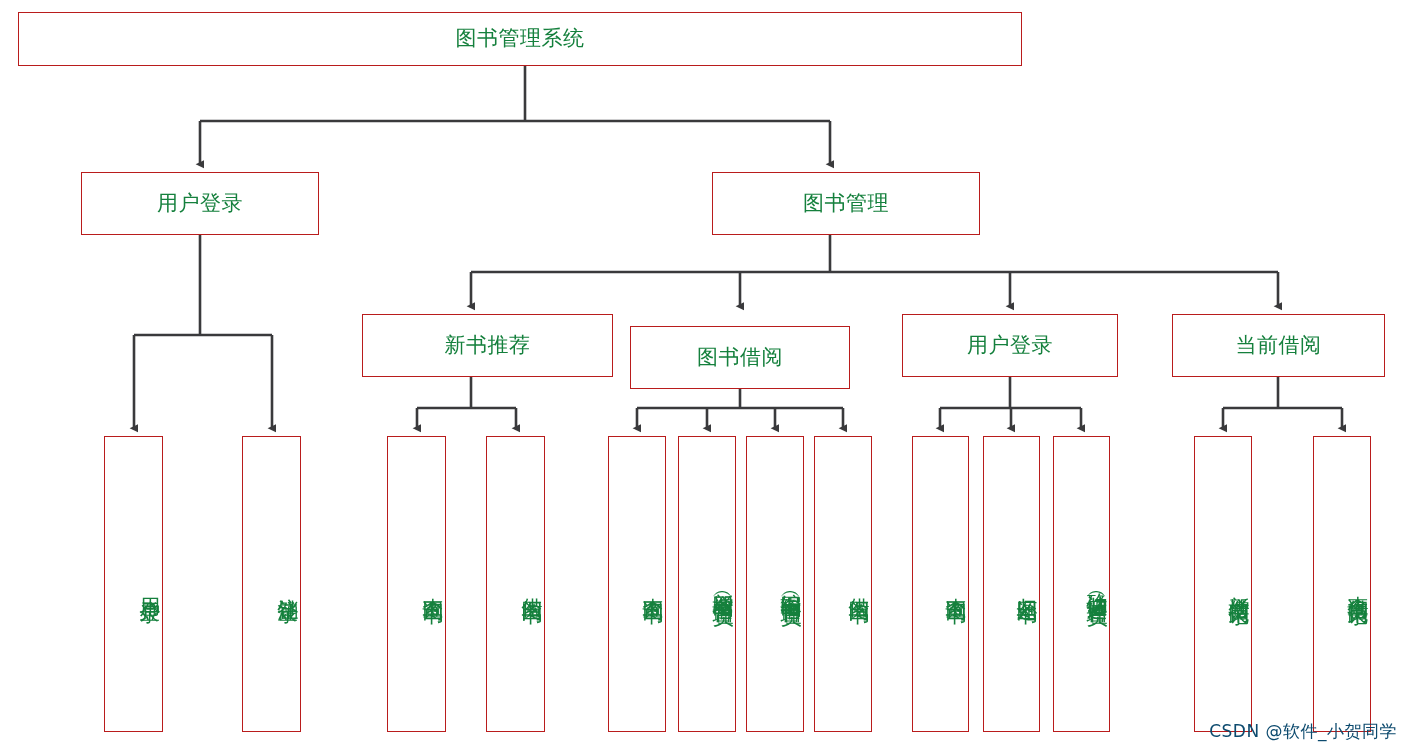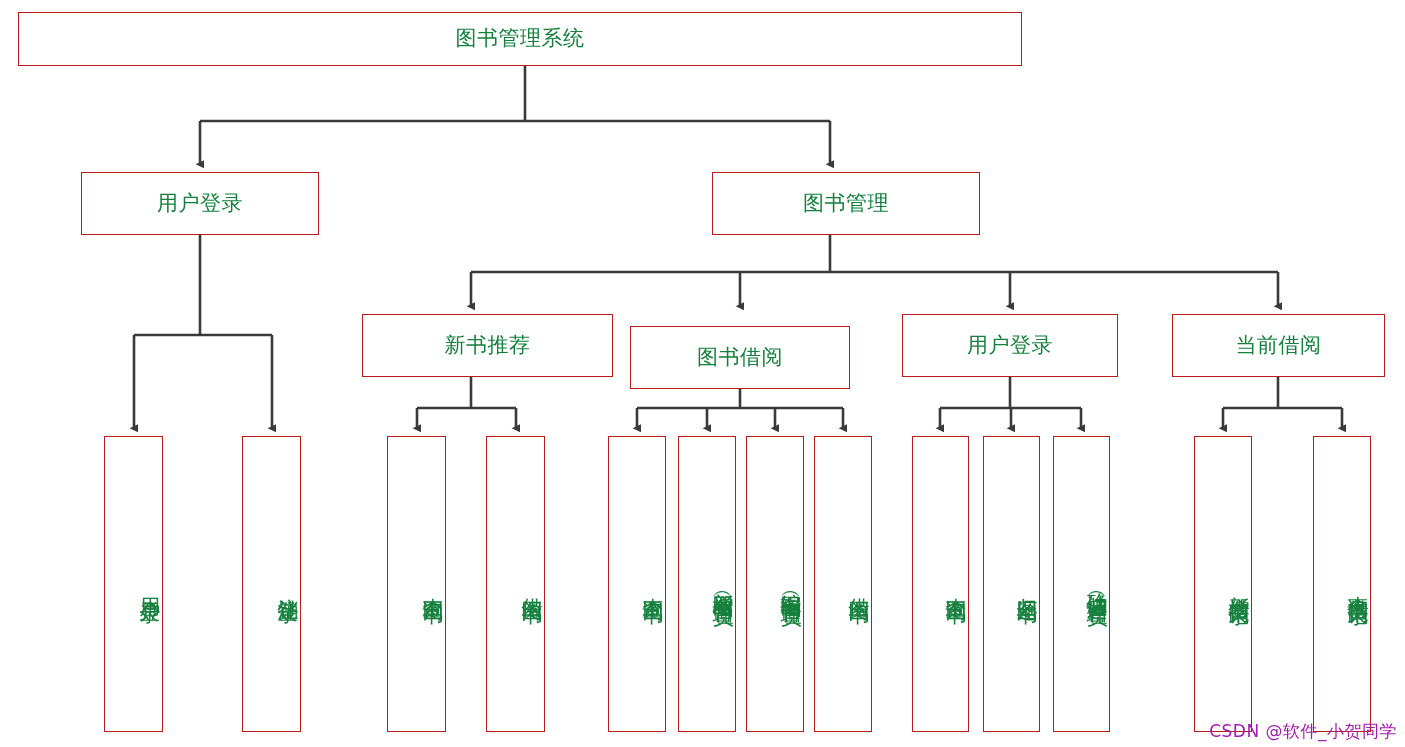--- a/index.html
+++ b/index.html
@@ -54,21 +54,21 @@
     writing-mode: vertical-rl;
     text-orientation: upright;
     display: block;
     text-align: center;
   }
   .watermark {
     position: absolute;
     right: 8px;
     bottom: 4px;
     font-size: 17px;
-    color: #a21caf;
+    color: #0c4a6e;
     letter-spacing: 0.5px;
     white-space: nowrap;
   }
 </style>
 </head>
 <body>
 
 <div id="diagram-root">
 
   <svg class="edges" viewBox="0 0 1405 747" xmlns="http://www.w3.org/2000/svg">

